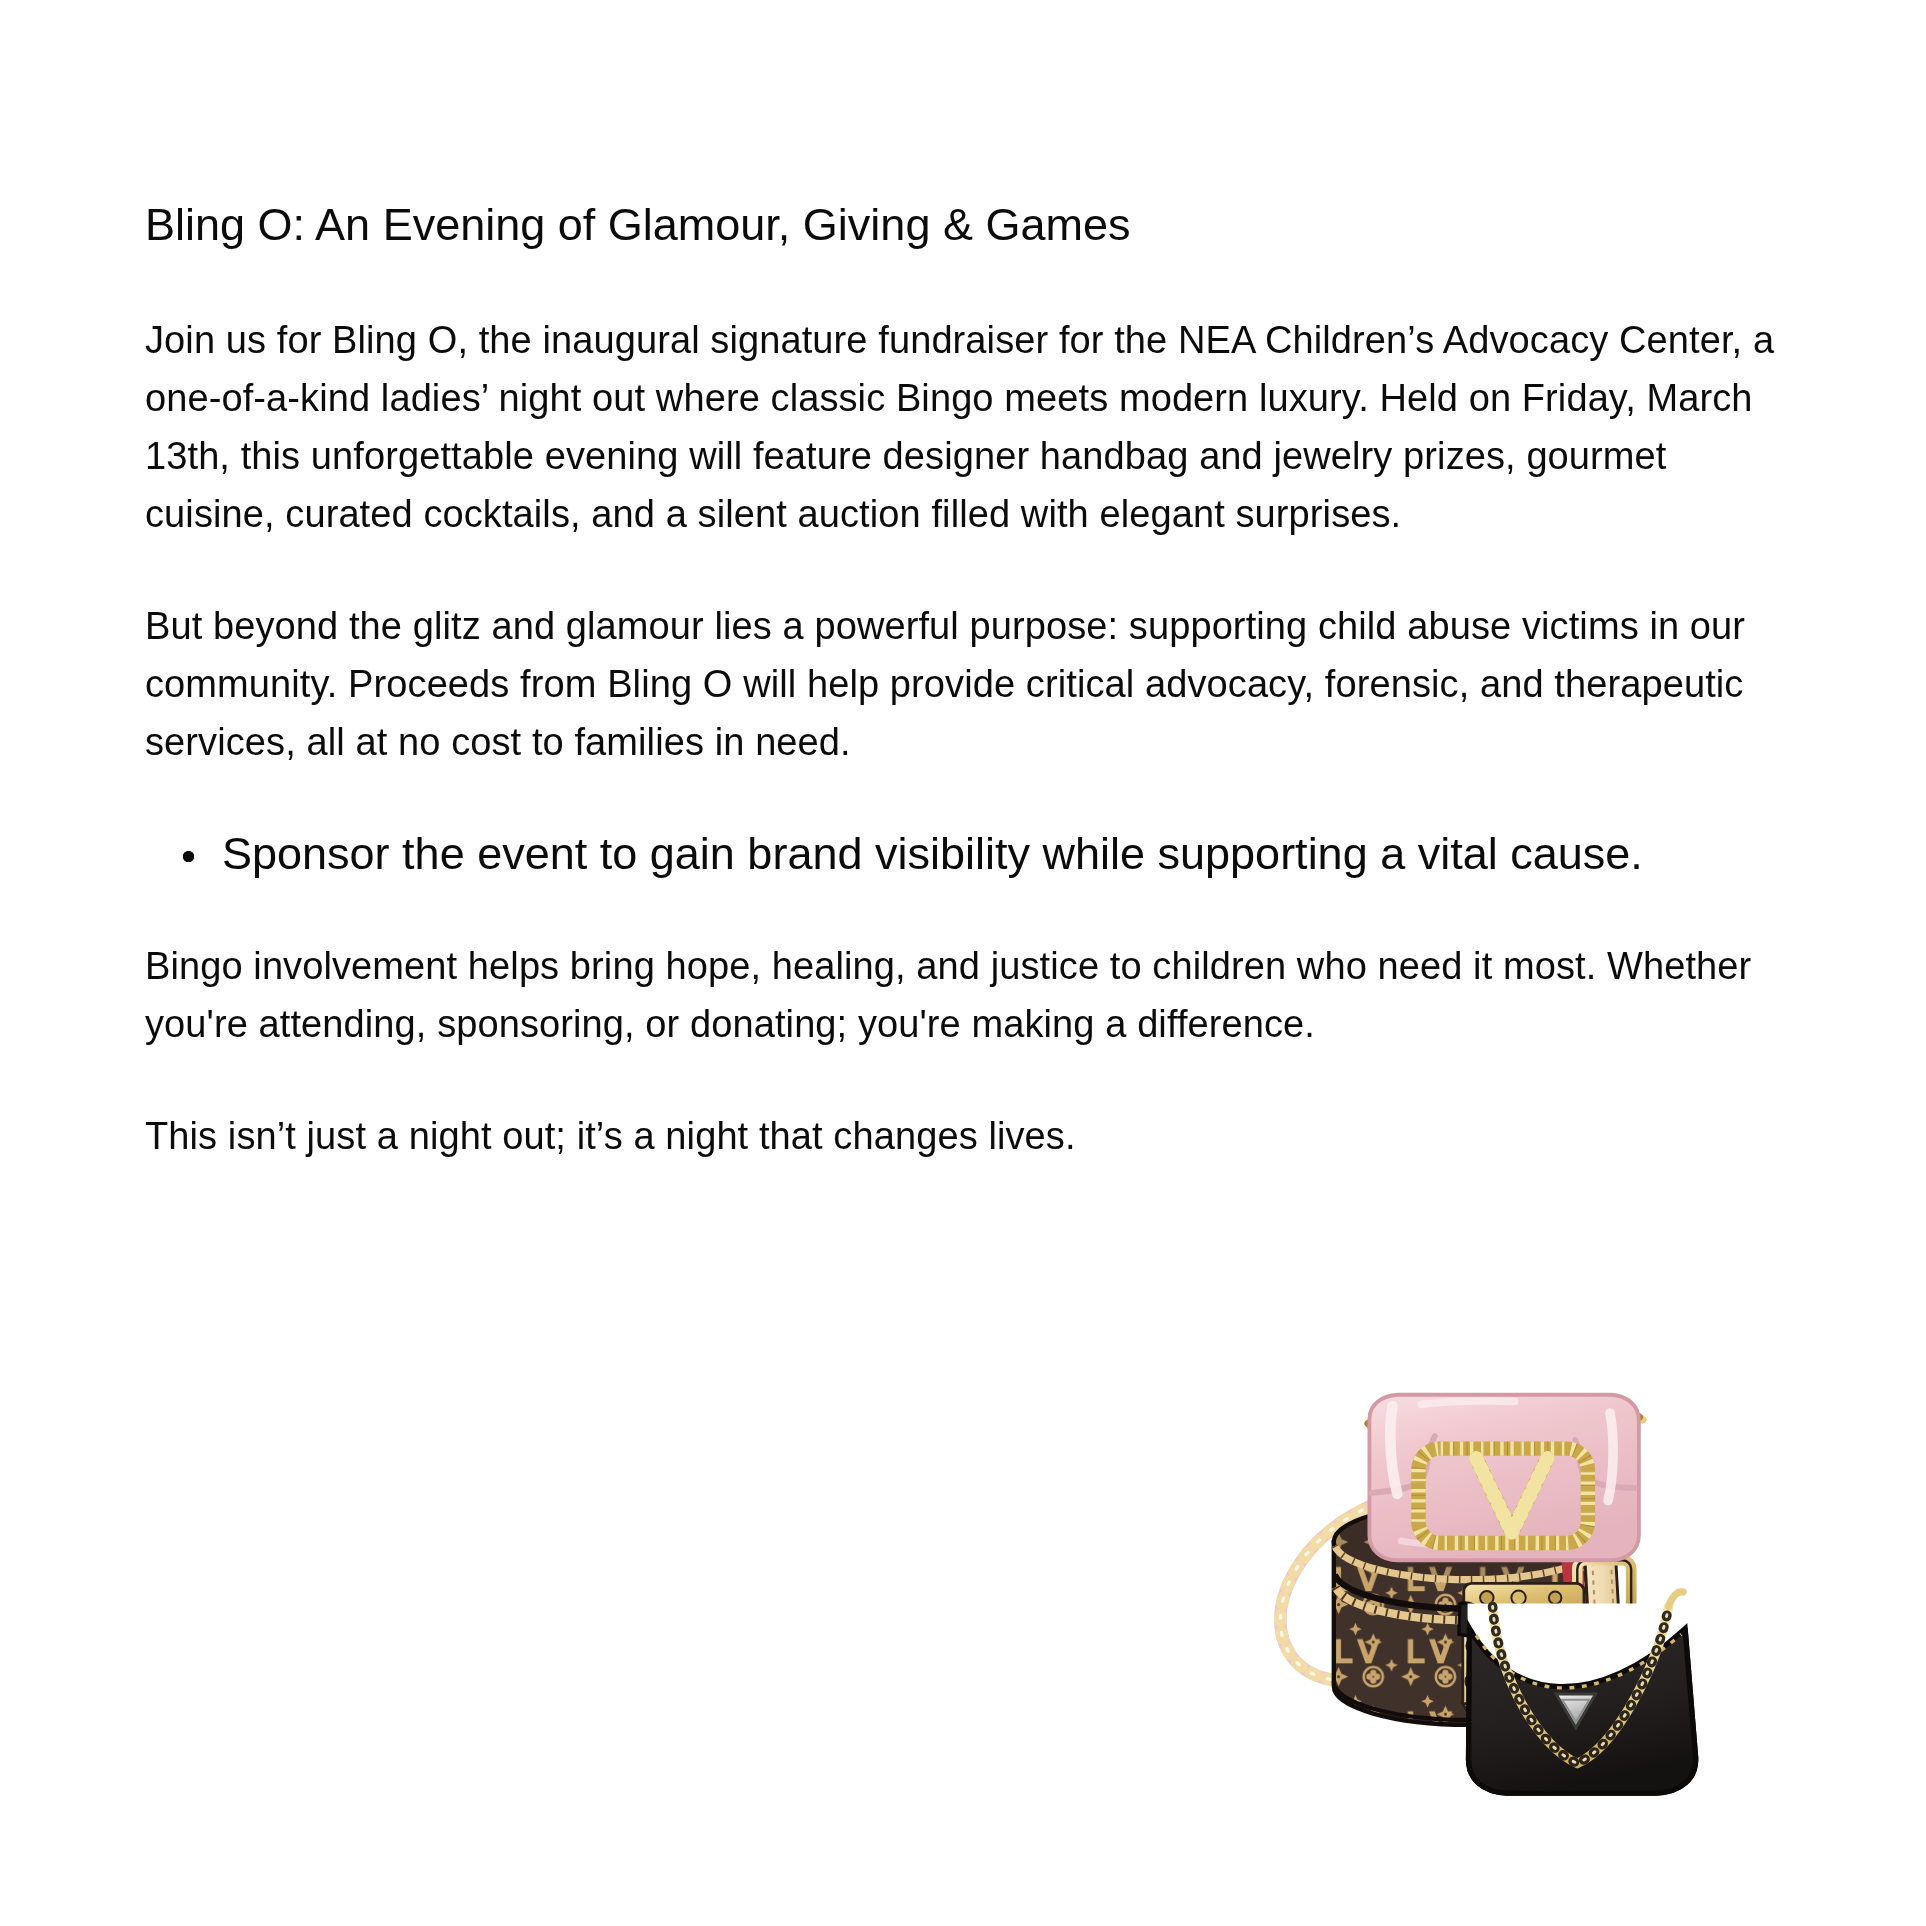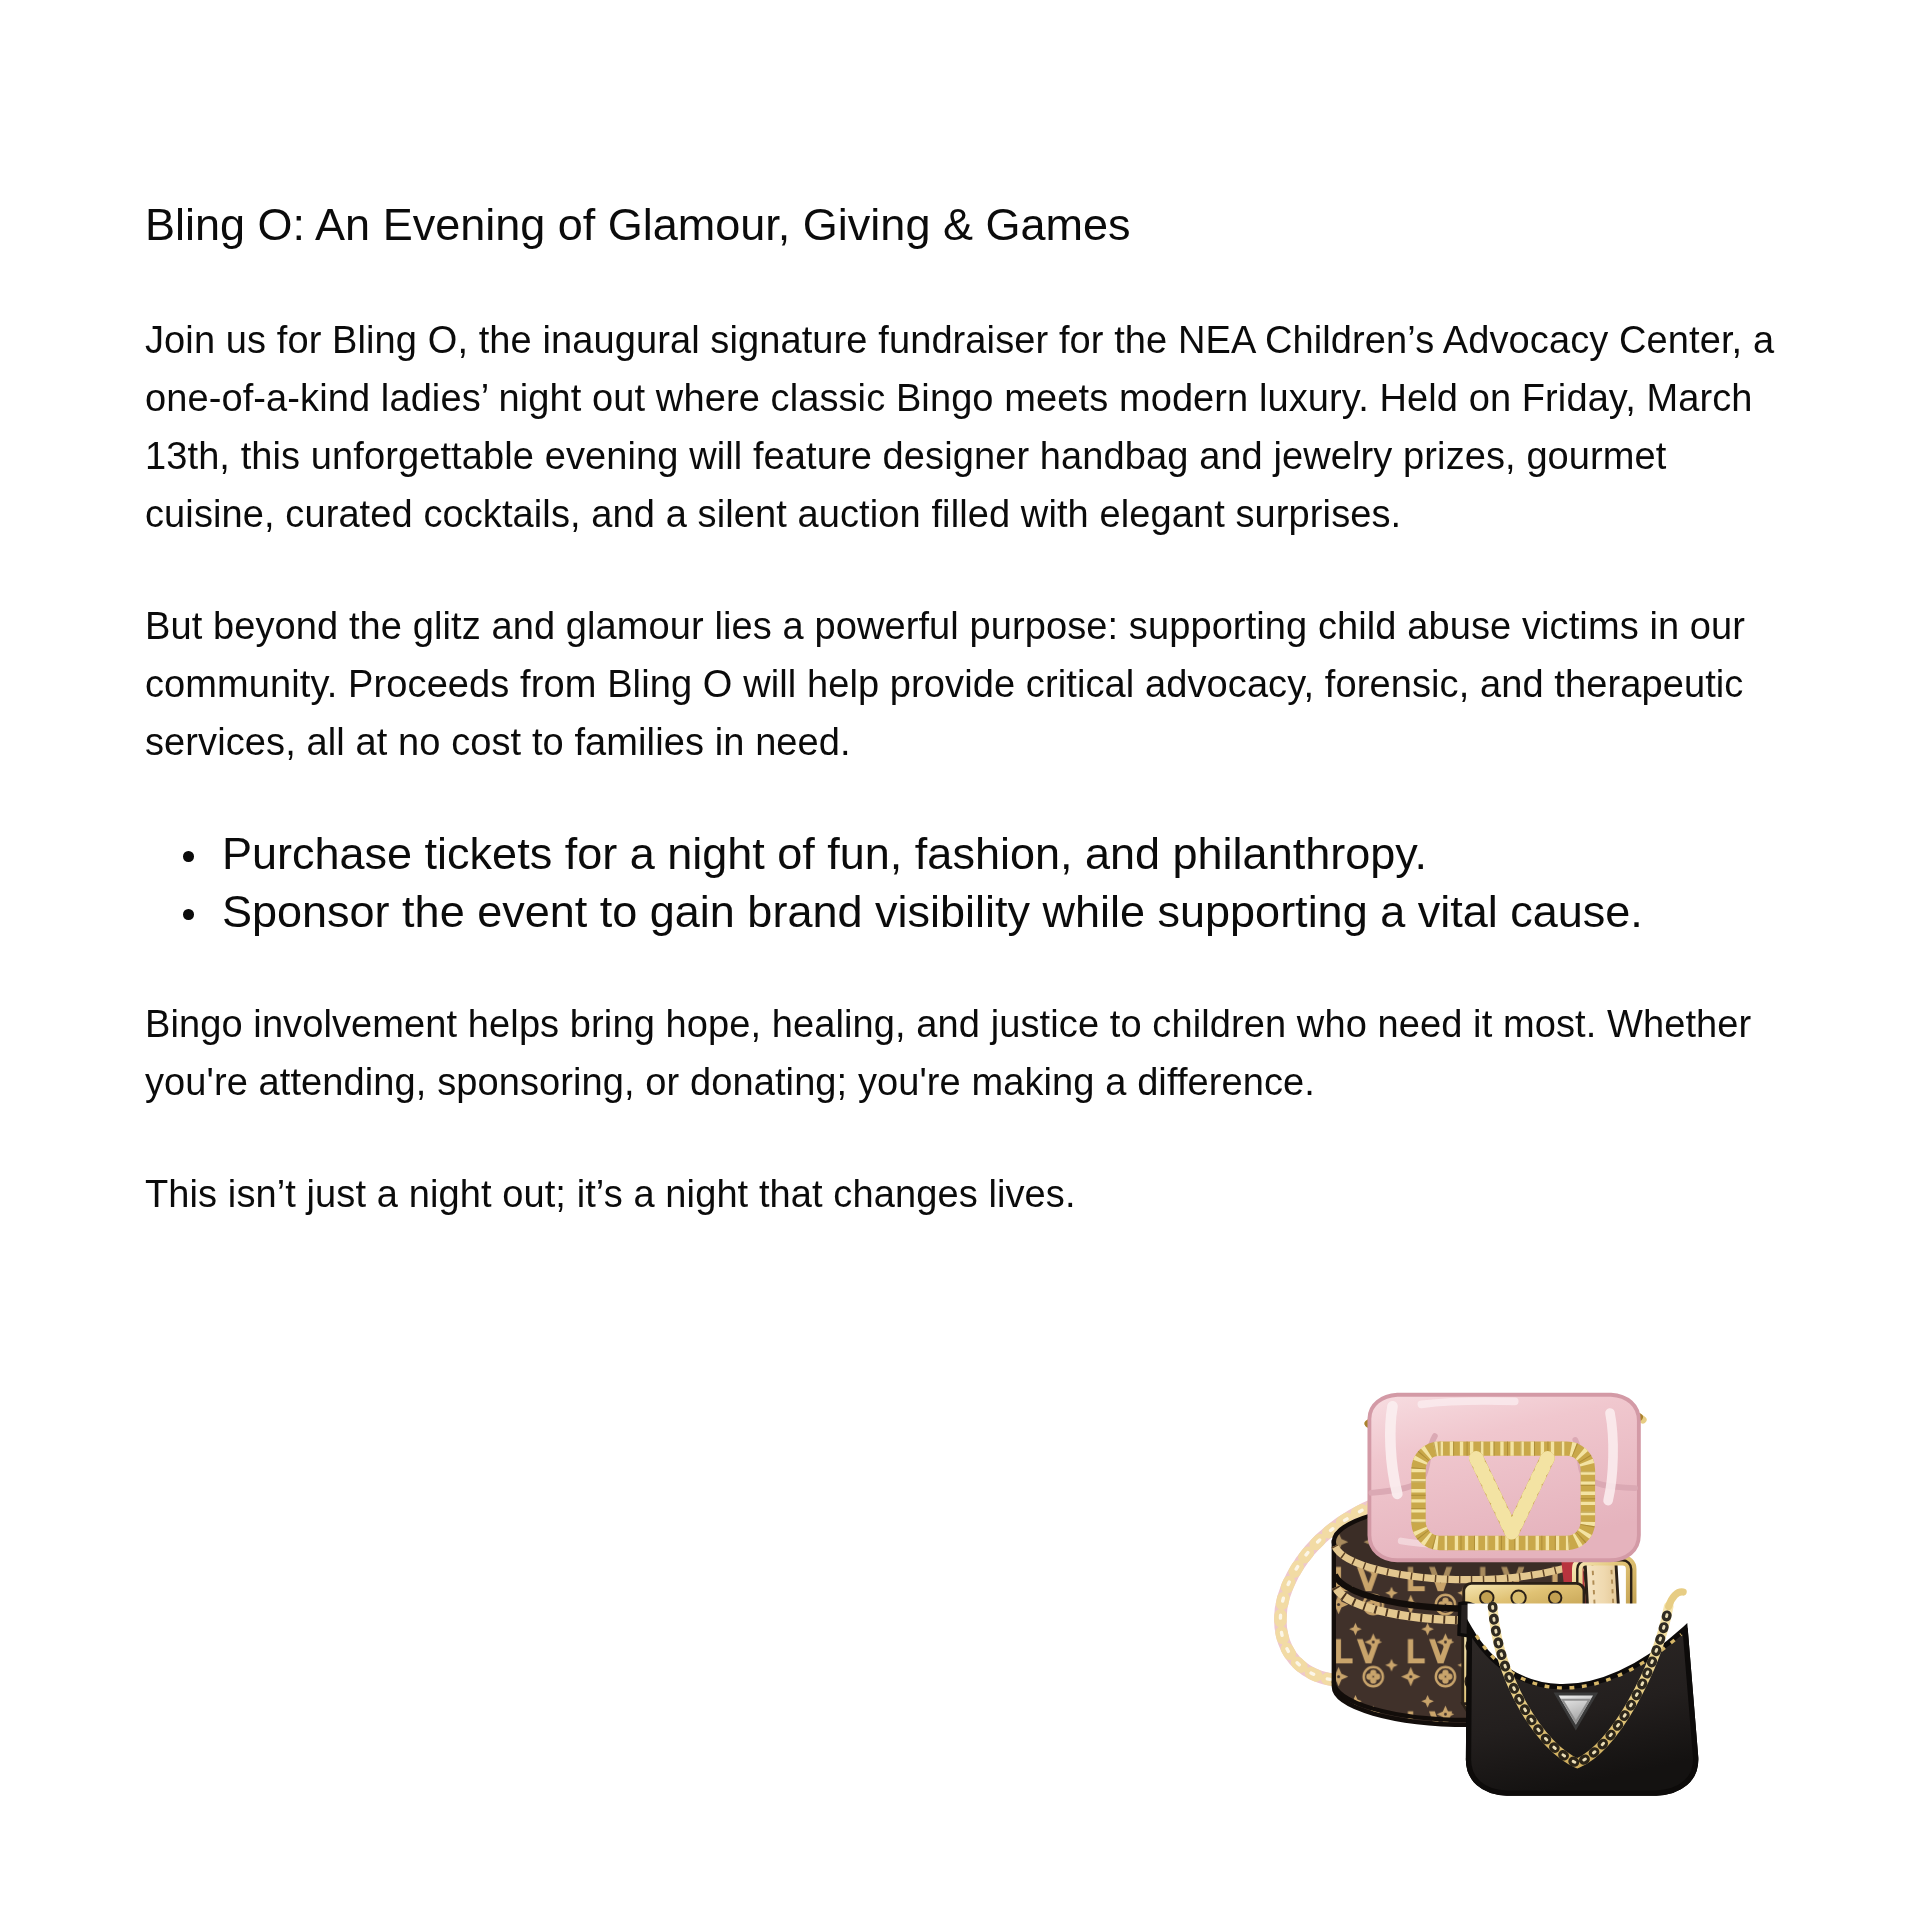--- a/index.html
+++ b/index.html
@@ -103,21 +103,20 @@
     <div class="spacer-sm"></div>
 
     <p class="para">But beyond the glitz and glamour lies a powerful purpose: supporting child abuse victims in our community. Proceeds from Bling O will help provide critical advocacy, forensic, and therapeutic services, all at no cost to families in need.</p>
 
     <div class="spacer-sm"></div>
 
 
     <ul class="bullets">
       <li>
         <span class="dot"></span>
-        <span>Purchase tickets for a night of fun, fashion, and philanthropy.</span>
       </li>
       <li>
         <span class="dot"></span>
         <span>Sponsor the event to gain brand visibility while supporting a vital cause.</span>
       </li>
     </ul>
 
     <div class="spacer-sm"></div>
 
     <p class="para">Bingo involvement helps bring hope, healing, and justice to children who need it most. Whether you're attending, sponsoring, or donating; you're making a difference.</p>

